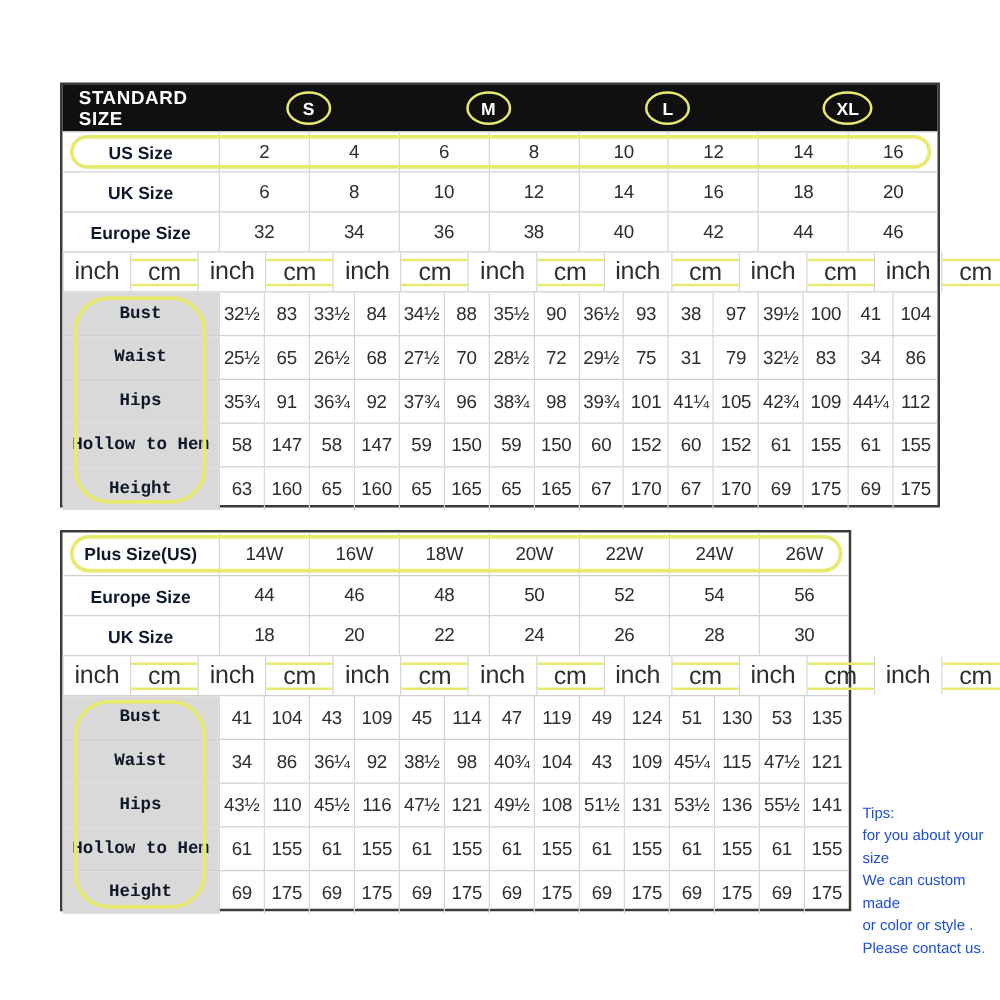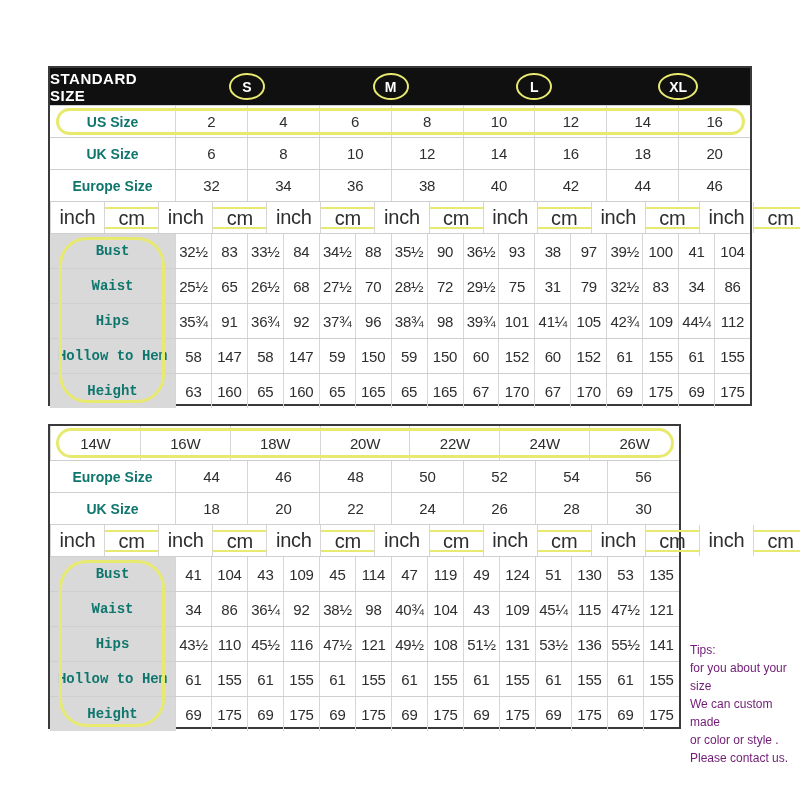--- a/index.html
+++ b/index.html
@@ -15,36 +15,36 @@
     border:2px solid var(--dark);
   }
   #t1 { left:48px; top:66px; width:704px; height:340px; }
   #t2 { left:48px; top:424px; width:633px; height:305px; }
 
   
   .hdr {
     height:37px; background:#101010; display:flex; align-items:center; color:#fff;
   }
   .hdr .hlabel {
-    width:125px; font-weight:bold; font-size:15px; letter-spacing:.5px;
+    width:125px; padding-left:13px; font-weight:bold; font-size:15px; letter-spacing:.5px;
   }
   .hdr .grp { flex:1; display:flex; justify-content:center; align-items:center; }
   .szbadge {
     border:2px solid var(--yl); border-radius:50%;
     min-width:36px; height:27px; padding:0 9px;
     display:flex; align-items:center; justify-content:center;
     font-weight:bold; font-size:14px;
   }
 
   
   .trow { display:flex; border-top:1px solid #cfcfcf; position:relative; }
   .h32 { height:32px; } .h34 { height:34px; } .h35 { height:35px; }
   .rlabel {
     width:125px; display:flex; align-items:center; justify-content:center;
-    font-weight:bold; font-size:14px; color:#0f766e; text-align:center;
+    font-weight:bold; font-size:14px; color:#0f172a; text-align:center;
   }
   .gray { background:#d9d9d9;font-family:Liberation Mono, monospace; }
   .cells { flex:1; display:flex; }
   .cells > div {
     flex:1; display:flex; align-items:center; justify-content:center;
     border-left:1px solid var(--grid); font-size:15px; letter-spacing:-0.2px;
     white-space:nowrap; overflow:hidden;
   }
   .cells > div.u { font-size:20px; }
   .cells > div.u.hl > span {
@@ -59,21 +59,21 @@
   .lblbox {
     position:absolute; left:9px; width:106px;
     border:3px solid var(--yl); border-radius:28px; pointer-events:none;
   }
   #t1 .lblbox { top:169px; height:166px; }
   #t2 .lblbox { top:134px; height:167px; }
 
   
   #tips {
     position:absolute; left:690px; top:641px; width:108px;
-    color:#701a75; font-size:12px; line-height:18px;
+    color:#1d4ed8; font-size:12px; line-height:18px;
   }
 </style>
 </head>
 <body>
 
 <div id="t1" class="table">
 
   <div class="hdr">
     <div class="hlabel">STANDARD SIZE</div>
     <div class="grp">
@@ -504,20 +504,21 @@
         </div>
       </div>
   </div>
 
   <div class="lblbox"></div>
 </div>
 
 <div id="t2" class="table">
 
   <div class="trow h34" style="border-top:none;">
+    <div class="rlabel">Plus Size(US)</div>
     <div class="cells">
         <div class="v">
           <span>14W</span>
         </div>
         <div class="v">
           <span>16W</span>
         </div>
         <div class="v">
           <span>18W</span>
         </div>

